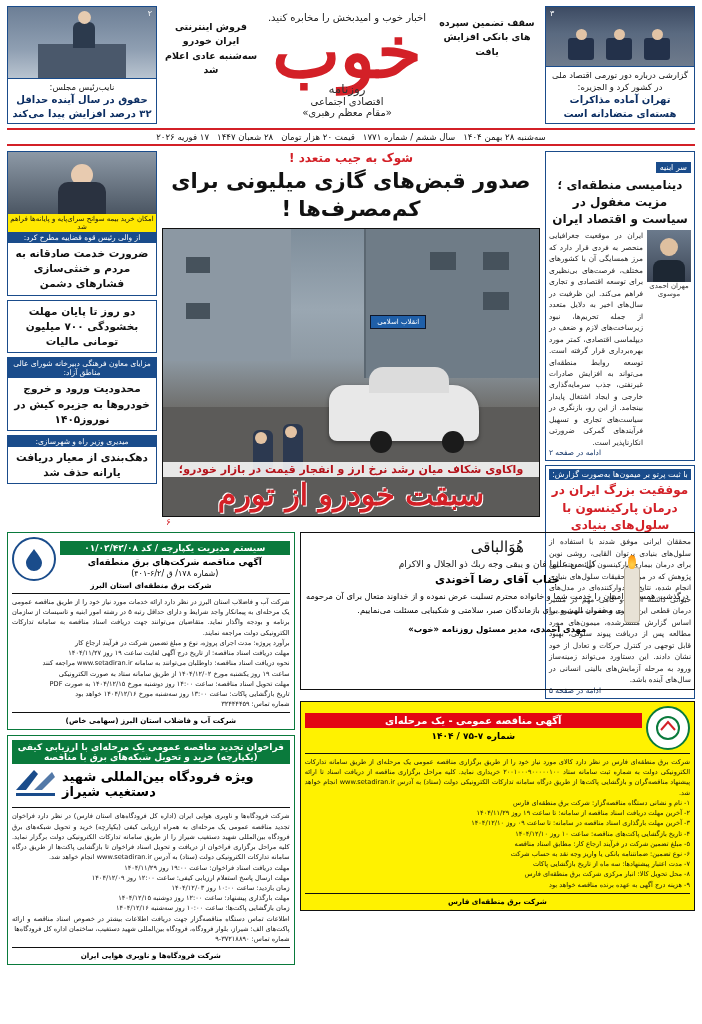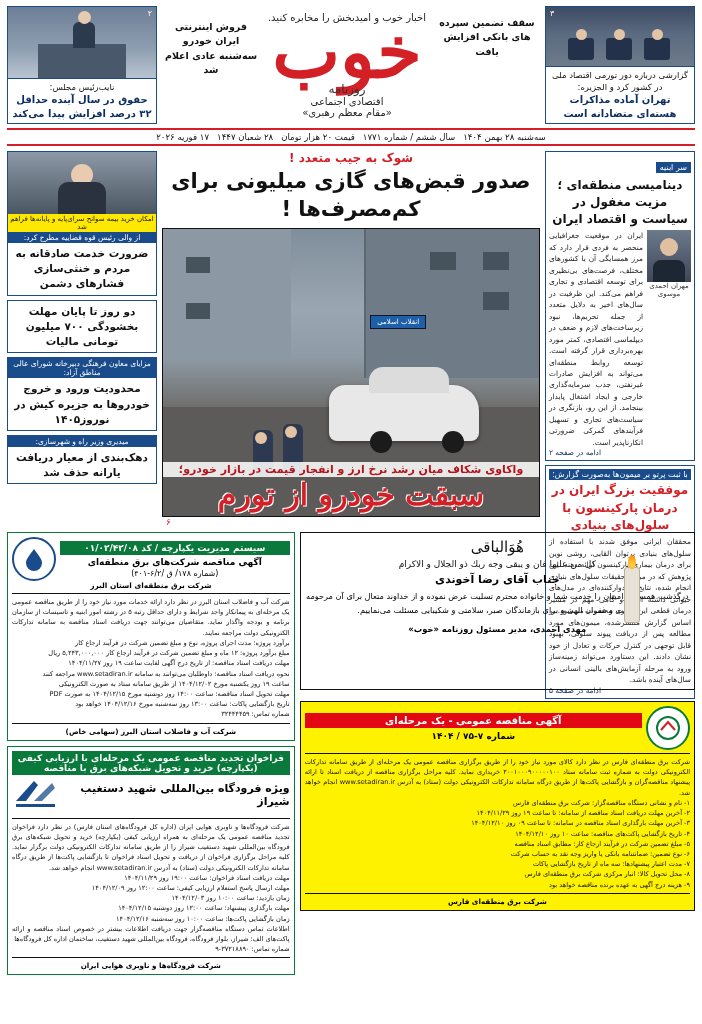--- a/index.html
+++ b/index.html
@@ -300,35 +300,34 @@
           <div class="logo-circ" style="border-color:#1a4c8b;color:#1a4c8b">
             <svg width="26" height="26" viewBox="0 0 26 26" aria-hidden="true">
               <path d="M13 3 C8 10 5 13 5 17 a8 8 0 0 0 16 0 c0-4-3-7-8-14z" fill="#1a4c8b"></path>
             </svg>
           </div>
         </div>
         <div style="font-size:7.4px;text-align:center;font-weight:bold">شرکت برق منطقه‌ای استان البرز</div>
         <div class="sep"></div>
         <div class="tiny">شرکت آب و فاضلاب استان البرز در نظر دارد ارائه خدمات مورد نیاز خود را از طریق مناقصه عمومی یک مرحله‌ای به پیمانکار واجد شرایط و دارای حداقل رتبه ۵ در رشته امور ابنیه و تاسیسات از سازمان برنامه و بودجه واگذار نماید. متقاضیان می‌توانند جهت دریافت اسناد مناقصه به سامانه تدارکات الکترونیکی دولت مراجعه نمایند.</div>
         <div class="tiny">برآورد پروژه: مدت اجرای پروژه، نوع و مبلغ تضمین شرکت در فرآیند ارجاع کار</div>
-        <div class="tiny">مبلغ برآورد پروژه: ۱۲ ماه و مبلغ تضمین شرکت در فرآیند ارجاع کار ۵,۲۴۳,۰۰۰,۰۰۰ ریال</div>
         <div class="tiny">مهلت دریافت اسناد مناقصه: از تاریخ درج آگهی لغایت ساعت ۱۹ روز ۱۴۰۴/۱۱/۲۷</div>
         <div class="tiny">نحوه دریافت اسناد مناقصه: داوطلبان می‌توانند به سامانه www.setadiran.ir مراجعه کنند</div>
         <div class="tiny">ساعت ۱۹ روز یکشنبه مورخ ۱۴۰۴/۱۲/۰۲ از طریق سامانه ستاد به صورت الکترونیکی</div>
         <div class="tiny">مهلت تحویل اسناد مناقصه: ساعت ۱۴:۰۰ روز دوشنبه مورخ ۱۴۰۴/۱۲/۱۵ به صورت PDF</div>
         <div class="tiny">تاریخ بازگشایی پاکات: ساعت ۱۳:۰۰ روز سه‌شنبه مورخ ۱۴۰۴/۱۲/۱۶ خواهد بود</div>
         <div class="tiny">شماره تماس: ۳۲۴۴۴۴۵۹</div>
         <div class="sep"></div>
         <div class="foot">شرکت آب و فاضلاب استان البرز (سهامی خاص)</div>
       </div>
 
       <div class="blue-ad" style="border-color:#0a7a3c">
         <div class="hdr" style="background:#0a7a3c">فراخوان تجدید مناقصه عمومی یک مرحله‌ای با ارزیابی کیفی (یکپارچه) خرید و تحویل شبکه‌های برق با مناقصه</div>
         <div class="lbl-rowline">
-          <div style="flex:1;font-size:11px;font-weight:bold;text-align:right">ویژه فرودگاه بین‌المللی شهید دستغیب شیراز</div>
+          <div style="flex:1;font-size:13px;font-weight:bold;text-align:left">ویژه فرودگاه بین‌المللی شهید دستغیب شیراز</div>
           <div class="hama">
             <svg width="46" height="38" viewBox="0 0 46 38" aria-hidden="true">
               <path d="M4 26 L22 6 L26 10 L14 26 Z" fill="#1a4c8b"></path>
               <path d="M22 26 L40 8 L43 13 L30 26 Z" fill="#1a4c8b" opacity=".75"></path>
               <rect x="4" y="29" width="39" height="3" fill="#1a4c8b"></rect>
             </svg>
           </div>
         </div>
         <div class="sep"></div>
         <div class="tiny">شرکت فرودگاه‌ها و ناوبری هوایی ایران (اداره کل فرودگاه‌های استان فارس) در نظر دارد فراخوان تجدید مناقصه عمومی یک مرحله‌ای به همراه ارزیابی کیفی (یکپارچه) خرید و تحویل شبکه‌های برق فرودگاه بین‌المللی شهید دستغیب شیراز را از طریق سامانه تدارکات الکترونیکی دولت برگزار نماید. کلیه مراحل برگزاری فراخوان از دریافت و تحویل اسناد فراخوان تا بازگشایی پاکت‌ها از طریق درگاه سامانه تدارکات الکترونیکی دولت (ستاد) به آدرس www.setadiran.ir انجام خواهد شد.</div>

